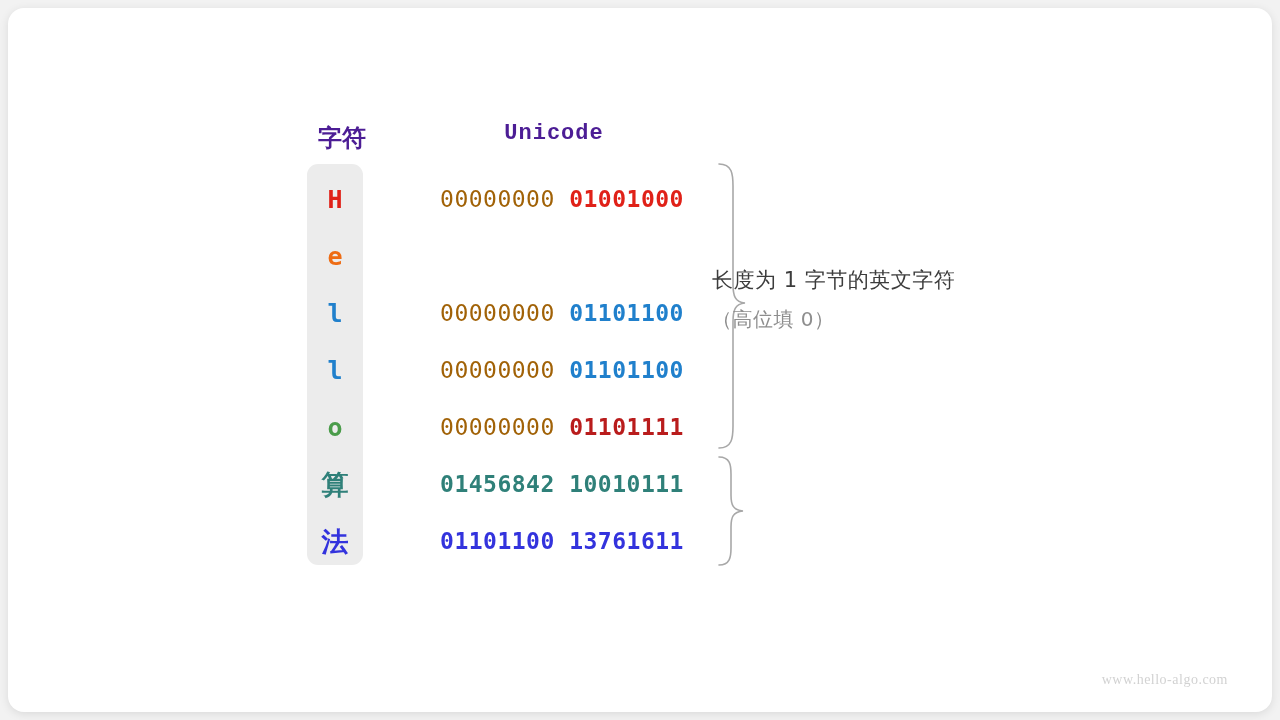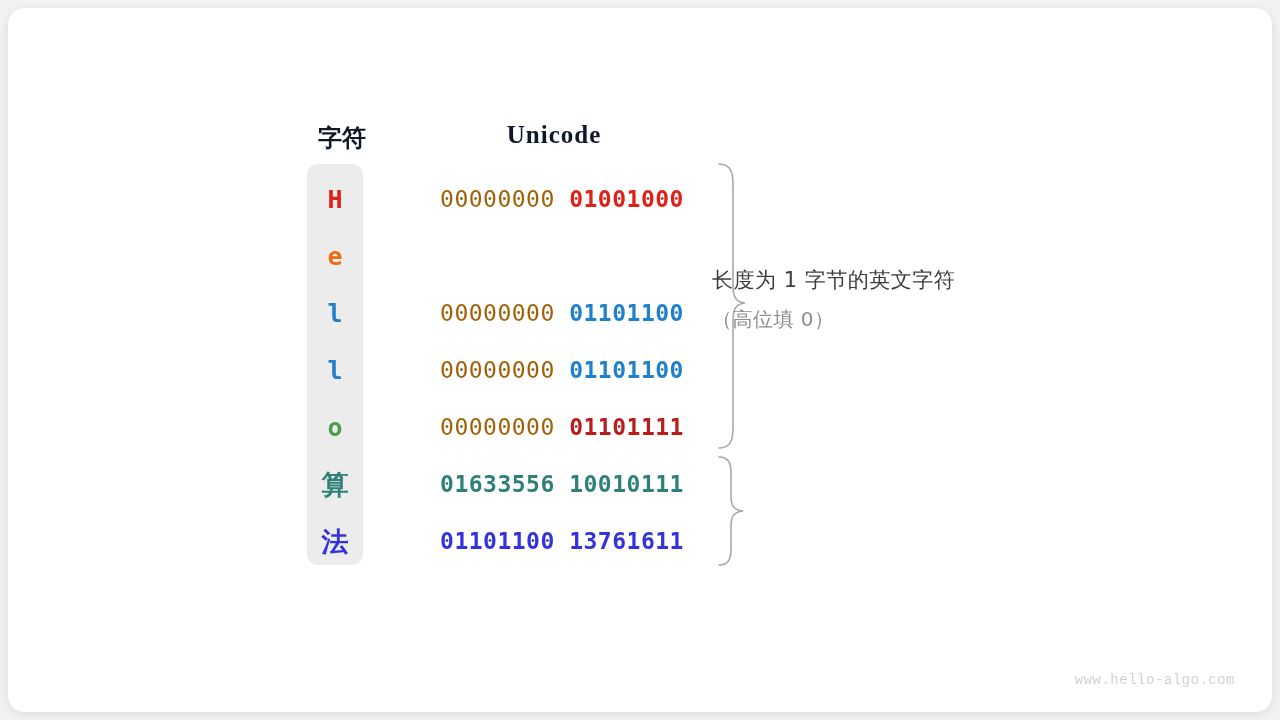--- a/index.html
+++ b/index.html
@@ -39,37 +39,37 @@
     position: absolute;
     left: 0; top: 0;
     width: 1264px;
     height: 704px;
   }
 
   
   .col-head {
     position: absolute;
     font-weight: bold;
-    color: #0f172a;
+    color: #4c1d95;
     white-space: nowrap;
     text-align: center;
   }
   .col-head-char {
     left: 246px;
     top: 114px;
     width: 176px;
     font-size: 24px;
     font-family: "Liberation Sans", "DejaVu Sans", sans-serif;
   }
   .col-head-unicode {
     left: 398px;
     top: 113px;
     width: 296px;
-    font-size: 25px;
-    font-family: Liberation Serif, serif;
+    font-size: 22px;
+    font-family: Liberation Mono, monospace;
     letter-spacing: 1px;
   }
 
   
   .char-pill {
     position: absolute;
     left: 299px;
     top: 156px;
     width: 56px;
     height: 401px;
@@ -154,25 +154,25 @@
   }
   .annot-two {
     left: 704px;
     top: 477px;
     width: 480px;
   }
 
   
   .watermark {
     position: absolute;
-    right: 37px;
+    right: 44px;
     bottom: 24px;
     font-size: 14px;
     color: #d2d2d2;
-    font-family: Liberation Mono, monospace;
+    font-family: Liberation Serif, serif;
     letter-spacing: 0.5px;
   }
 </style>
 </head>
 <body>
 
 <div class="page">
   <div class="card">
     <div class="figure">
 
@@ -196,21 +196,21 @@
           <div class="row" style="top: 334px;">
             <div class="char" style="color: rgb(32, 128, 204);">l</div>
             <div class="bits"><span class="hi">00000000</span> <span class="lo" style="color: rgb(32, 128, 204);">01101100</span></div>
           </div>
           <div class="row" style="top: 391px;">
             <div class="char" style="color: rgb(74, 156, 74);">o</div>
             <div class="bits"><span class="hi">00000000</span> <span class="lo" style="color: #b91c1c;">01101111</span></div>
           </div>
           <div class="row" style="top: 448px;">
             <div class="char cjk" style="color: rgb(47, 128, 121);">算</div>
-            <div class="bits"><span class="lo" style="color: rgb(47, 128, 121);">01633556</span> <span class="lo" style="color: rgb(47, 128, 121);">10010111</span></div>
+            <div class="bits"><span class="lo" style="color: rgb(47, 128, 121);">01456842</span> <span class="lo" style="color: rgb(47, 128, 121);">10010111</span></div>
           </div>
           <div class="row" style="top: 505px;">
             <div class="char cjk" style="color: rgb(51, 51, 221);">法</div>
             <div class="bits"><span class="lo" style="color: rgb(51, 51, 221);">01101100</span> <span class="lo" style="color: rgb(51, 51, 221);">13761611</span></div>
           </div>
         </div>
 
       <svg class="braces" width="1264" height="704" viewBox="0 0 1264 704" fill="none">
 
         <path d="

